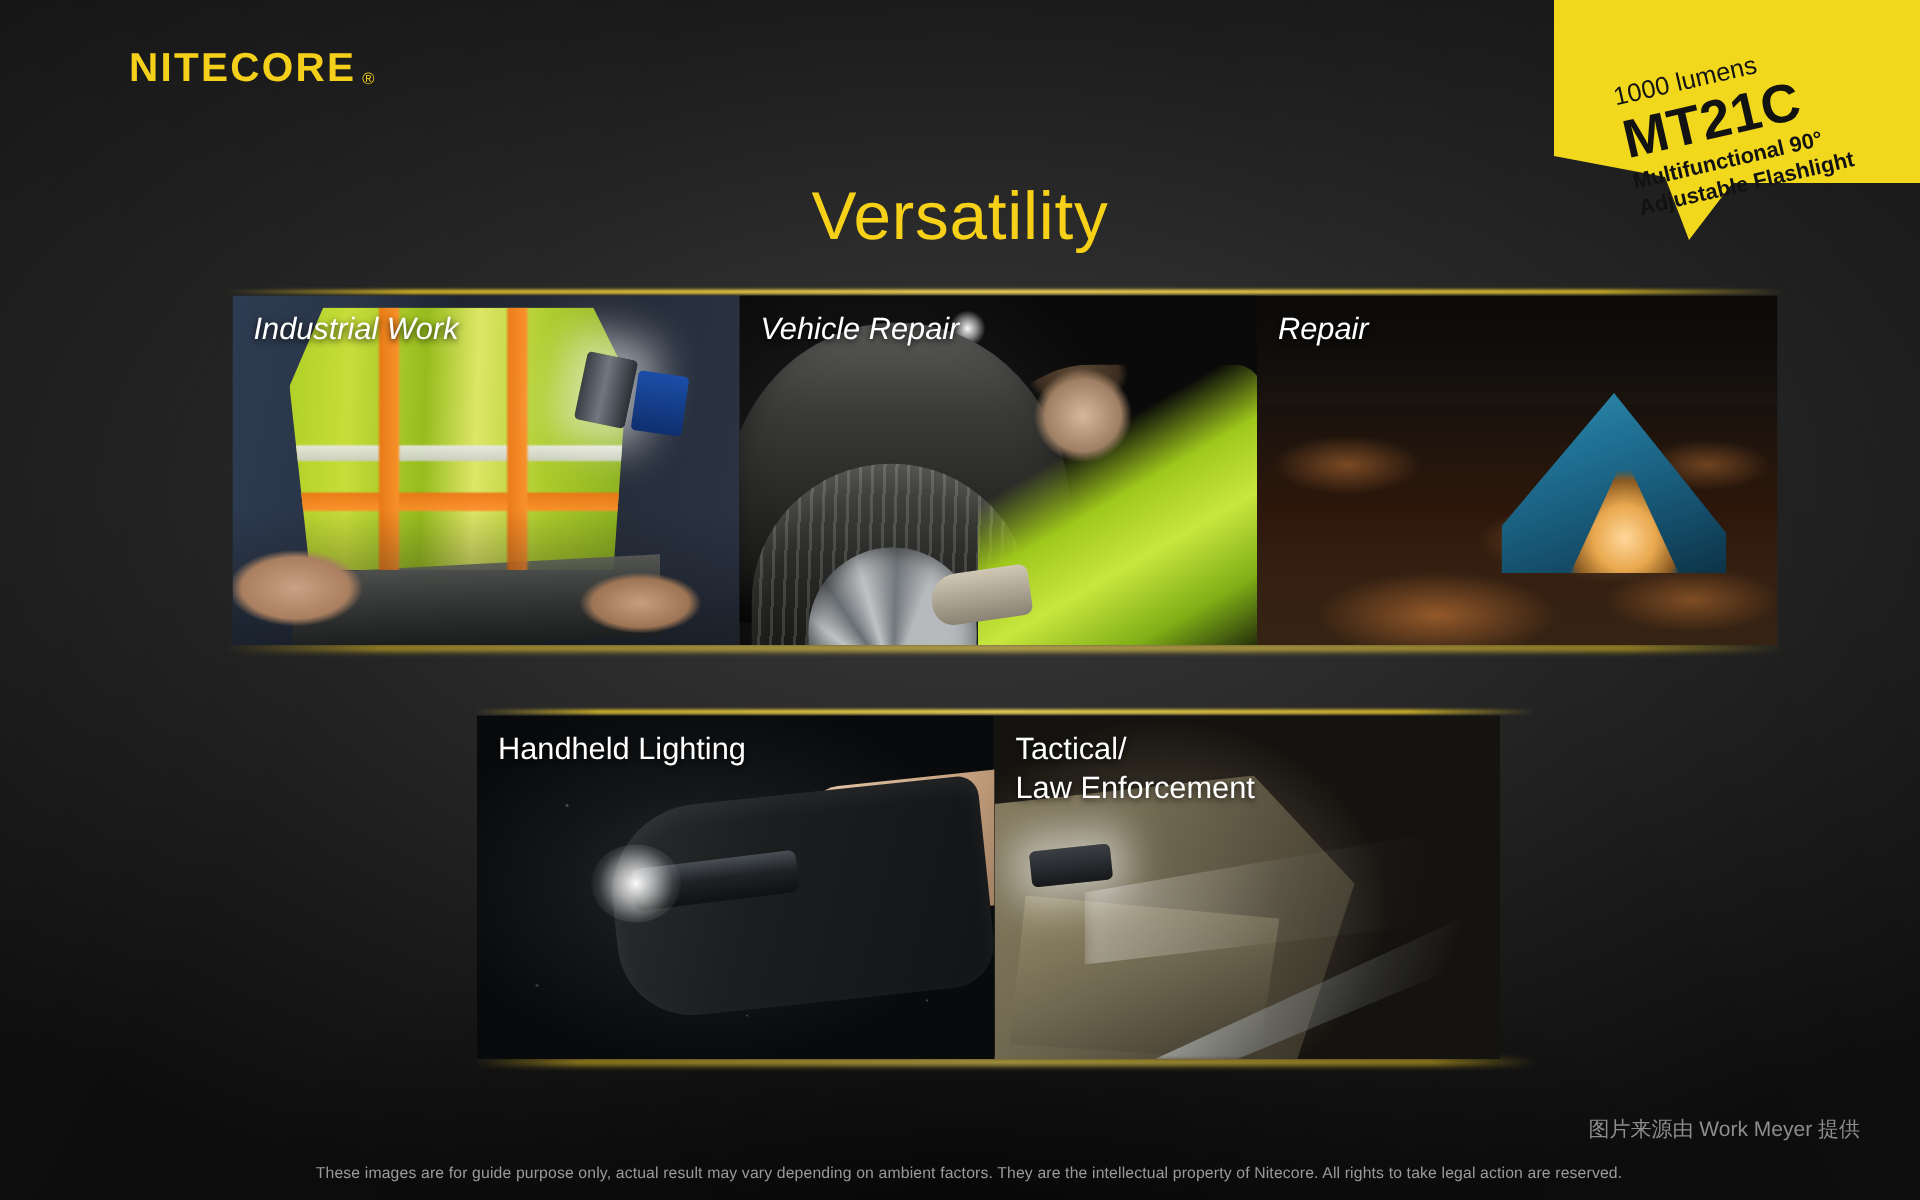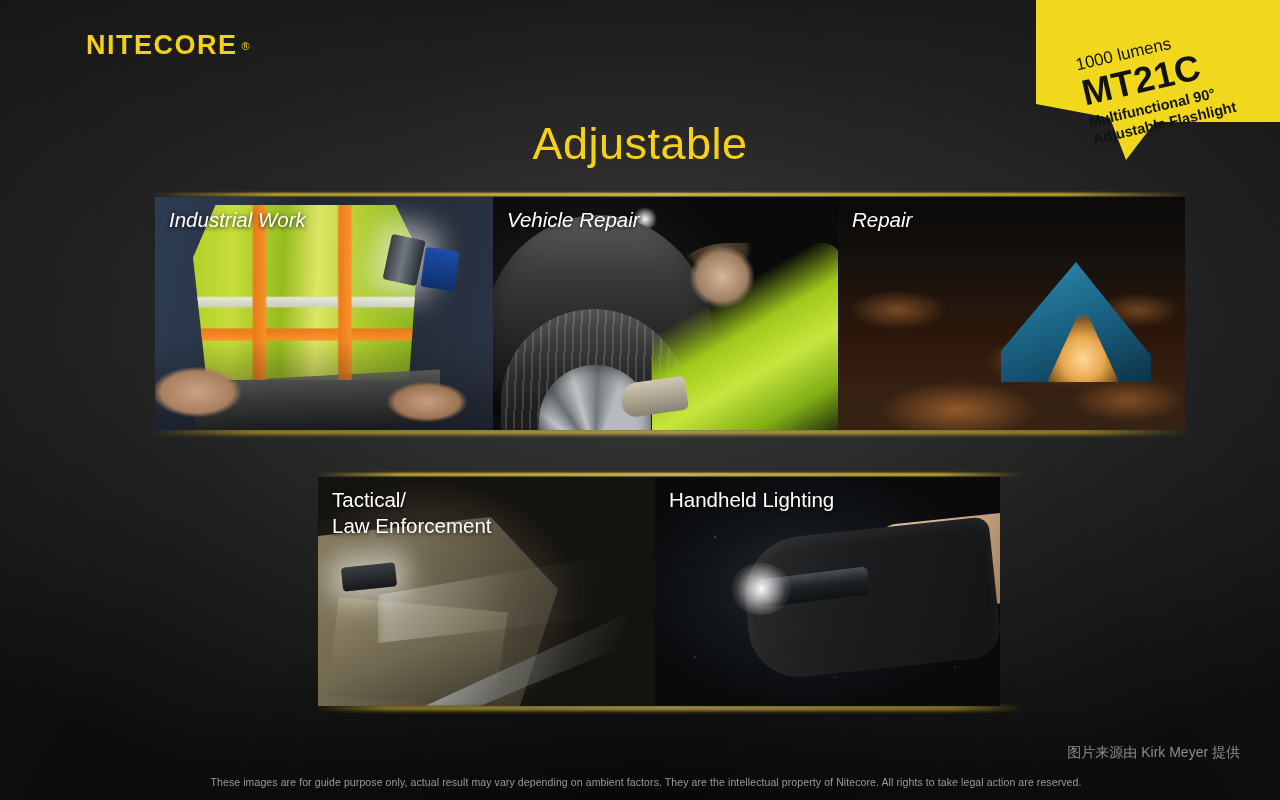--- a/index.html
+++ b/index.html
@@ -24,21 +24,21 @@
     background:
       linear-gradient(118deg, rgba(255,255,255,0.035) 0%, rgba(255,255,255,0) 28%),
       linear-gradient(-118deg, rgba(255,255,255,0.03) 0%, rgba(255,255,255,0) 30%),
       radial-gradient(ellipse 700px 300px at 50% 100%, rgba(0,0,0,0.55), rgba(0,0,0,0) 70%);
     pointer-events: none;
   }
 
   
   .logo {
     position: absolute; left: 86px; top: 32px;
-    display: flex; align-items: center;
+    display: flex; align-items: flex-end;
     z-index: 5;
   }
   .logo-text {
     font-size: 27px;
     font-weight: bold;
     letter-spacing: 1.5px;
     color: #f5d01a;
     font-family: "Liberation Sans", sans-serif;
     line-height: 1;
   }
@@ -395,21 +395,21 @@
       <polygon points="96,0 340,0 340,122 215,122 186,160 170,118 96,104" fill="#f2d81c"></polygon>
     </svg>
     <div class="badge-text">
       <div class="badge-lumens">1000 lumens</div>
       <div class="badge-model">MT21C</div>
       <div class="badge-sub1">Multifunctional 90°</div>
       <div class="badge-sub2">Adjustable Flashlight</div>
     </div>
   </div>
 
-  <div class="title">Adjustable</div>
+  <div class="title">Versatility</div>
 
   <div class="row-glow glow-top" style="left:150px; top:193px; width:1040px;"></div>
   <div class="row-glow glow-bot" style="left:150px; top:430px; width:1040px;"></div>
 
   <div class="row row-1">
 
     <div class="tile" style="width:338px;height:233px;">
       <div class="ph-industrial">
         <div class="ind-paper"></div>
         <div class="ind-flash"></div>
@@ -439,43 +439,43 @@
       </div>
       <div class="tile-label">Repair</div>
     </div>
 
   </div>
 
   <div class="row-glow glow-top" style="left:316px; top:473px; width:708px;"></div>
   <div class="row-glow glow-bot" style="left:316px; top:706px; width:708px;"></div>
 
   <div class="row row-2">
+
+    <div class="tile" style="width:345px;height:229px;">
+      <div class="ph-handheld">
+        <div class="hh-drops"></div>
+        <div class="hh-skin"></div>
+        <div class="hh-cuff"></div>
+        <div class="hh-hand"></div>
+        <div class="hh-light"></div>
+        <div class="hh-beam"></div>
+      </div>
+      <div class="tile-label">Handheld Lighting</div>
+    </div>
 
     <div class="tile" style="width:337px;height:229px;">
       <div class="ph-tactical">
         <div class="tac-gear"></div>
         <div class="tac-gear2"></div>
         <div class="tac-beam"></div>
         <div class="tac-light"></div>
         <div class="tac-edge"></div>
       </div>
       <div class="tile-label">Tactical/
 Law Enforcement</div>
     </div>
 
-    <div class="tile" style="width:345px;height:229px;">
-      <div class="ph-handheld">
-        <div class="hh-drops"></div>
-        <div class="hh-skin"></div>
-        <div class="hh-cuff"></div>
-        <div class="hh-hand"></div>
-        <div class="hh-light"></div>
-        <div class="hh-beam"></div>
-      </div>
-      <div class="tile-label">Handheld Lighting</div>
-    </div>
-
   </div>
 
-  <div class="credit">图片来源由 Kirk Meyer 提供</div>
+  <div class="credit">图片来源由 Work Meyer 提供</div>
   <div class="disclaimer">These images are for guide purpose only, actual result may vary depending on ambient factors. They are the intellectual property of Nitecore. All rights to take legal action are reserved.</div>
 
 </div>
 
 </body></html>

